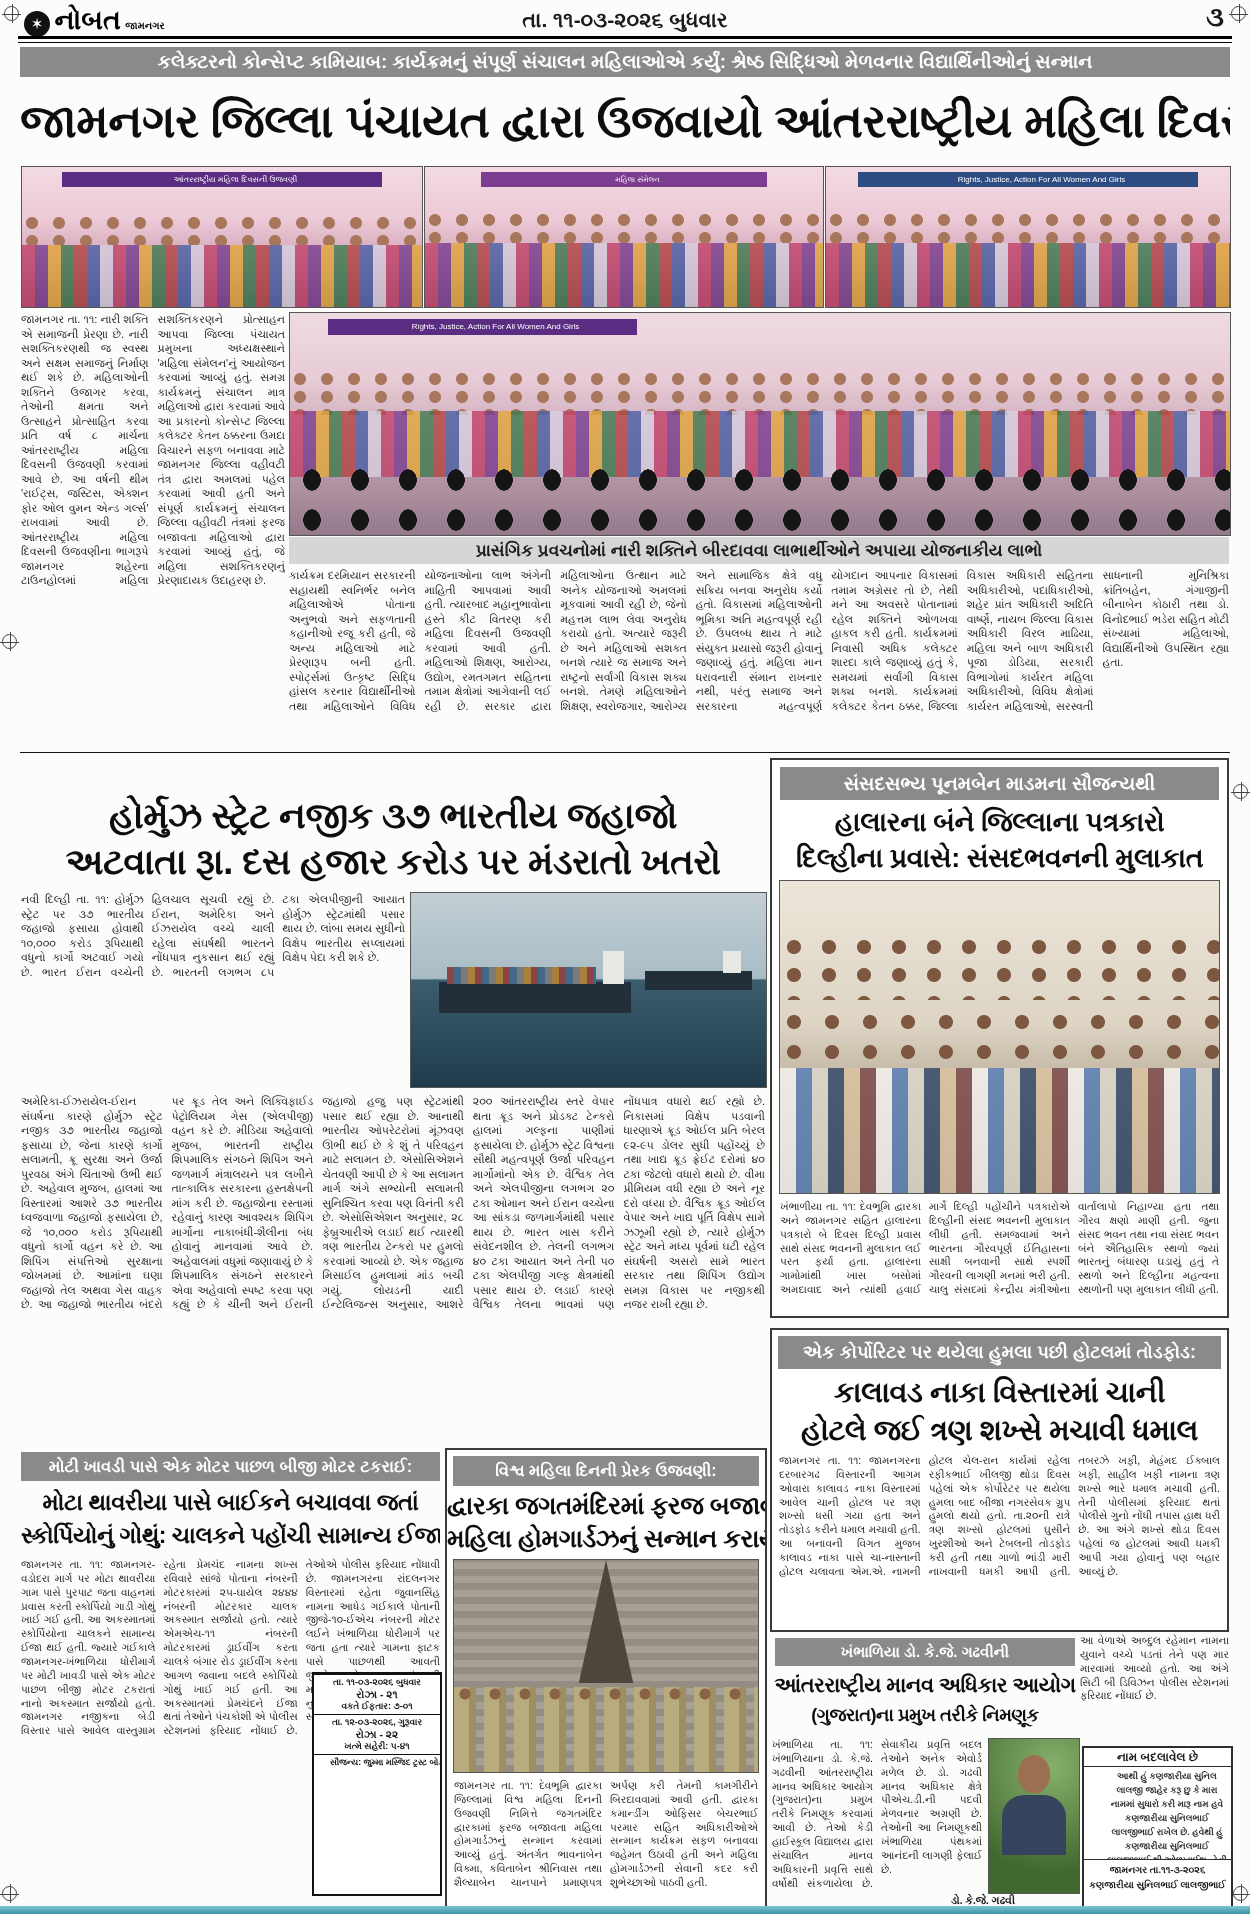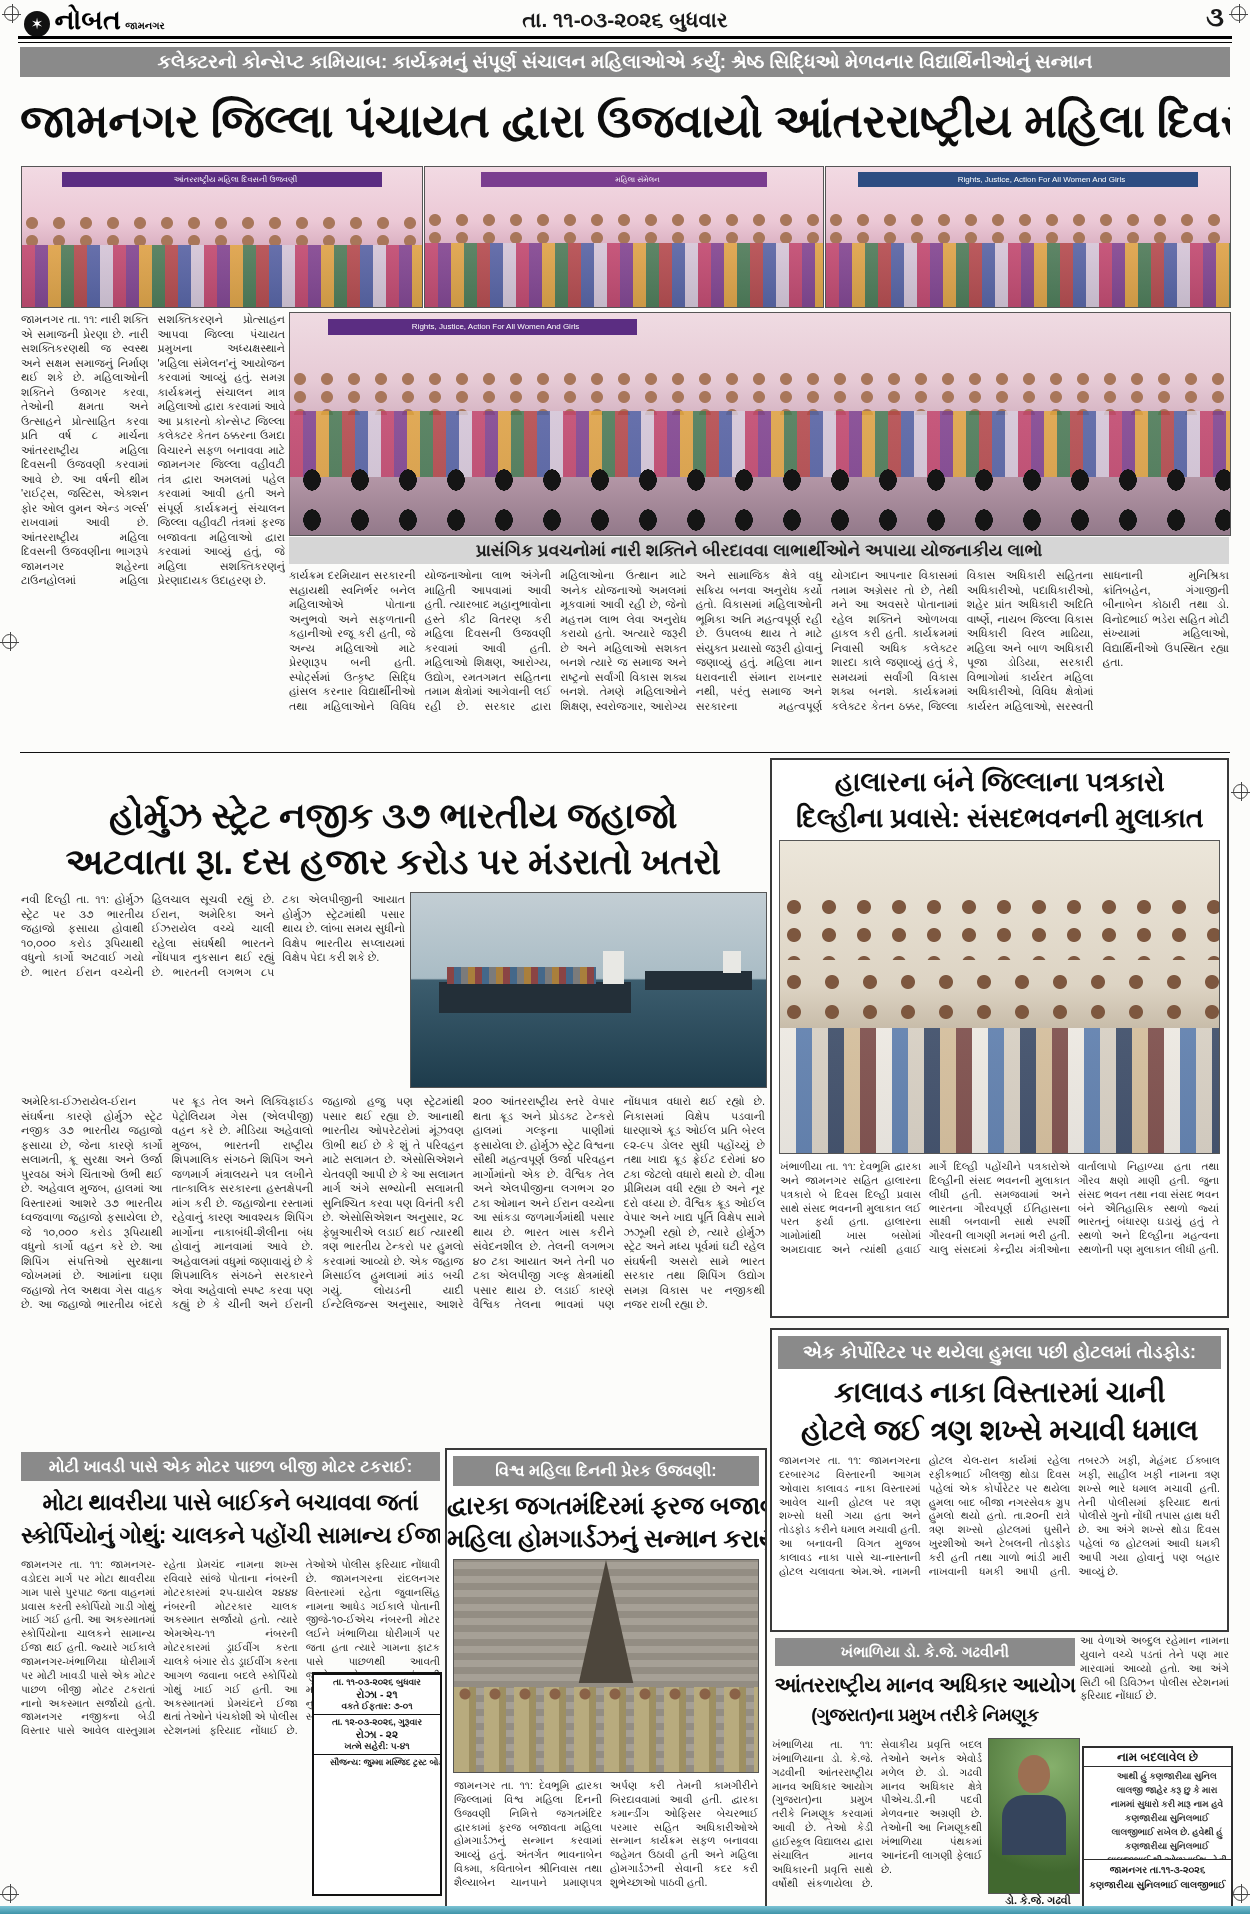--- a/index.html
+++ b/index.html
@@ -129,20 +129,21 @@
     <div class="hull" style="left:8%;top:46%;width:54%;height:16%;"></div>
     <div class="boxes" style="left:10%;top:38%;width:42%;height:9%;"></div>
     <div class="bridge" style="left:54%;top:30%;width:6%;height:17%;"></div>
     <div class="hull" style="left:66%;top:40%;width:30%;height:10%;"></div>
     <div class="bridge" style="left:88%;top:30%;width:5%;height:11%;"></div>
   </div>
 
   <div class="abs bodytxt" style="left:21px;top:1094px;width:744px;height:348px;font-size:11px;column-count:5;column-gap:9px;">અમેરિકા-ઈઝરાયેલ-ઈરાન સંઘર્ષના કારણે હોર્મુઝ સ્ટ્રેટ નજીક ૩૭ ભારતીય જહાજો ફસાયા છે, જેના કારણે કાર્ગો સલામતી, ક્રૂ સુરક્ષા અને ઉર્જા પુરવઠા અંગે ચિંતાઓ ઉભી થઈ છે. અહેવાલ મુજબ, હાલમાં આ વિસ્તારમાં આશરે ૩૭ ભારતીય ધ્વજવાળા જહાજો ફસાયેલા છે, જે ૧૦,૦૦૦ કરોડ રૂપિયાથી વધુનો કાર્ગો વહન કરે છે. આ શિપિંગ સંપત્તિઓ સુરક્ષાના જોખમમાં છે. આમાંના ઘણા જહાજો તેલ અથવા ગેસ વાહક છે. આ જહાજો ભારતીય બંદરો પર ક્રૂડ તેલ અને લિક્વિફાઈડ પેટ્રોલિયમ ગેસ (એલપીજી) વહન કરે છે. મીડિયા અહેવાલો મુજબ, ભારતની રાષ્ટ્રીય શિપમાલિક સંગઠને શિપિંગ અને જળમાર્ગ મંત્રાલયને પત્ર લખીને તાત્કાલિક સરકારના હસ્તક્ષેપની માંગ કરી છે. જહાજોના રસ્તામાં રહેવાનું કારણ આવશ્યક શિપિંગ માર્ગોના નાકાબંધી-શૈલીના બંધ હોવાનું માનવામાં આવે છે. અહેવાલમાં વધુમાં જણાવાયું છે કે શિપમાલિક સંગઠને સરકારને એવા અહેવાલો સ્પષ્ટ કરવા પણ કહ્યું છે કે ચીની અને ઈરાની જહાજો હજુ પણ સ્ટ્રેટમાંથી પસાર થઈ રહ્યા છે. આનાથી ભારતીય ઓપરેટરોમાં મૂંઝવણ ઊભી થઈ છે કે શું તે પરિવહન માટે સલામત છે. એસોસિએશને ચેતવણી આપી છે કે આ સલામત માર્ગ અંગે સભ્યોની સલામતી સુનિશ્ચિત કરવા પણ વિનંતી કરી છે. એસોસિએશન અનુસાર, ૨૮ ફેબ્રુઆરીએ લડાઈ થઈ ત્યારથી ત્રણ ભારતીય ટેન્કરો પર હુમલો કરવામાં આવ્યો છે. એક જહાજ મિસાઈલ હુમલામાં માંડ બચી ગયું. લોયડની યાદી ઈન્ટેલિજન્સ અનુસાર, આશરે ૨૦૦ આંતરરાષ્ટ્રીય સ્તરે વેપાર થતા ક્રૂડ અને પ્રોડક્ટ ટેન્કરો હાલમાં ગલ્ફના પાણીમાં ફસાયેલા છે. હોર્મુઝ સ્ટ્રેટ વિશ્વના સૌથી મહત્વપૂર્ણ ઉર્જા પરિવહન માર્ગોમાંનો એક છે. વૈશ્વિક તેલ અને એલપીજીના લગભગ ૨૦ ટકા ઓમાન અને ઈરાન વચ્ચેના આ સાંકડા જળમાર્ગમાંથી પસાર થાય છે. ભારત ખાસ કરીને સંવેદનશીલ છે. તેલની લગભગ ૪૦ ટકા આયાત અને તેની ૫૦ ટકા એલપીજી ગલ્ફ ક્ષેત્રમાંથી પસાર થાય છે. લડાઈ કારણે વૈશ્વિક તેલના ભાવમાં પણ નોંધપાત્ર વધારો થઈ રહ્યો છે. નિકાસમાં વિક્ષેપ પડવાની ધારણાએ ક્રૂડ ઓઈલ પ્રતિ બેરલ ૯૨-૯૫ ડોલર સુધી પહોંચ્યું છે તથા ખાદ્ય ક્રૂડ ફ્રેઈટ દરોમાં ૪૦ ટકા જેટલો વધારો થયો છે. વીમા પ્રીમિયમ વધી રહ્યા છે અને નૂર દરો વધ્યા છે. વૈશ્વિક ક્રૂડ ઓઈલ વેપાર અને ખાદ્ય પૂર્તિ વિક્ષેપ સામે ઝઝૂમી રહ્યો છે, ત્યારે હોર્મુઝ સ્ટ્રેટ અને મધ્ય પૂર્વમાં ઘટી રહેલ સંઘર્ષની અસરો સામે ભારત સરકાર તથા શિપિંગ ઉદ્યોગ સમગ્ર વિકાસ પર નજીકથી નજર રાખી રહ્યા છે.</div>
 
   <div class="abs boxed" style="left:770px;top:758px;width:455px;height:556px;">
+    <div class="bar" style="margin:7px 8px 0 8px;height:33px;font-size:19px;line-height:33px;">સંસદસભ્ય પૂનમબેન માડમના સૌજન્યથી</div>
     <div class="hl" style="margin-top:4px;font-size:27px;line-height:36px;">હાલારના બંને જિલ્લાના પત્રકારો</div>
     <div class="hl" style="font-size:27px;line-height:36px;">દિલ્હીના પ્રવાસે: સંસદભવનની મુલાકાત</div>
     <div class="photo hallpic" style="position:relative;margin:4px auto 0 auto;left:0;width:439px;height:312px;display:block;">
       <div class="crowd menrow" style="top:18%;height:20%;"></div>
       <div class="crowd menrow" style="top:42%;height:20%;background-size:38px 30px;"></div>
       <div class="crowd shirts" style="bottom:0;height:40%;"></div>
     </div>
     <div class="bodytxt" style="margin:6px 8px 0 8px;height:110px;font-size:10.5px;column-count:3;column-gap:8px;">ખંભાળીયા તા. ૧૧: દેવભૂમિ દ્વારકા અને જામનગર સહિત હાલારના પત્રકારો બે દિવસ દિલ્હી પ્રવાસ સાથે સંસદ ભવનની મુલાકાત લઈ પરત ફર્યા હતા. હાલારના ગામોમાંથી ખાસ બસોમાં અમદાવાદ અને ત્યાંથી હવાઈ માર્ગે દિલ્હી પહોંચીને પત્રકારોએ દિલ્હીની સંસદ ભવનની મુલાકાત લીધી હતી. સમજવામાં અને ભારતના ગૌરવપૂર્ણ ઈતિહાસના સાક્ષી બનવાની સાથે સ્પર્શી ગૌરવની લાગણી મનમાં ભરી હતી. ચાલુ સંસદમાં કેન્દ્રીય મંત્રીઓના વાર્તાલાપો નિહાળ્યા હતા તથા ગૌરવ ક્ષણો માણી હતી. જુના સંસદ ભવન તથા નવા સંસદ ભવન બંને ઐતિહાસિક સ્થળો જ્યાં ભારતનું બંધારણ ઘડાયું હતું તે સ્થળો અને દિલ્હીના મહત્વના સ્થળોની પણ મુલાકાત લીધી હતી. પત્રકારોએ મહત્વના સ્થળોની કેન્દ્રીય મુલાકાત લીધી હતી.</div>
   </div>
 
@@ -155,21 +156,21 @@
   <div class="abs bodytxt" style="left:1080px;top:1634px;width:149px;height:106px;font-size:10.5px;">આ વેળાએ અબ્દુલ રહેમાન નામના યુવાને વચ્ચે પડતાં તેને પણ માર મારવામાં આવ્યો હતો. આ અંગે સિટી બી ડિવિઝન પોલીસ સ્ટેશનમાં ફરિયાદ નોંધાઈ છે.</div>
 
   <div class="abs bar" style="left:775px;top:1638px;width:300px;height:28px;font-size:15px;line-height:28px;">ખંભાળિયા ડો. કે.જે. ગઢવીની</div>
   <div class="abs hl" style="left:772px;top:1670px;width:306px;height:30px;font-size:21px;line-height:30px;">આંતરરાષ્ટ્રીય માનવ અધિકાર આયોગ</div>
   <div class="abs hl" style="left:772px;top:1700px;width:306px;height:30px;font-size:18px;line-height:30px;">(ગુજરાત)ના પ્રમુખ તરીકે નિમણૂક</div>
   <div class="abs bodytxt" style="left:772px;top:1738px;width:210px;height:172px;font-size:10.5px;column-count:2;column-gap:8px;">ખંભાળિયા તા. ૧૧: ખંભાળિયાના ડો. કે.જે. ગઢવીની આંતરરાષ્ટ્રીય માનવ અધિકાર આયોગ (ગુજરાત)ના પ્રમુખ તરીકે નિમણૂક કરવામાં આવી છે. તેઓ કેડી હાઈસ્કૂલ વિદ્યાલય દ્વારા સંચાલિત માનવ અધિકારની પ્રવૃત્તિ સાથે વર્ષોથી સંકળાયેલા છે. સેવાકીય પ્રવૃત્તિ બદલ તેઓને અનેક એવોર્ડ મળેલ છે. ડો. ગઢવી માનવ અધિકાર ક્ષેત્રે પીએચ.ડી.ની પદવી મેળવનાર અગ્રણી છે. તેઓની આ નિમણૂકથી ખંભાળિયા પંથકમાં આનંદની લાગણી ફેલાઈ છે.</div>
   <div class="photo greenpic" style="left:988px;top:1738px;width:90px;height:154px;">
     <div class="p-head"></div>
     <div class="p-body"></div>
   </div>
-  <div class="abs" style="left:993px;top:1894px;width:90px;text-align:center;font-size:11px;font-weight:bold;">ડો. કે.જે. ગઢવી</div>
+  <div class="abs" style="left:938px;top:1894px;width:90px;text-align:center;font-size:11px;font-weight:bold;font-family:Liberation Serif, serif;">ડો. કે.જે. ગઢવી</div>
 
   <div class="abs adbox" style="left:1082px;top:1746px;width:147px;height:162px;">
     <div class="ttl">નામ બદલાવેલ છે</div>
     <div class="bd" style="height:86px;overflow:hidden;margin-left:19px;">આથી હું કણજારીયા સુનિલ લાલજી જાહેર કરૂ છુ કે મારા નામમાં સુધારો કરી મારૂ નામ હવે કણજારીયા સુનિલભાઈ લાલજીભાઈ રાખેલ છે. હવેથી હું કણજારીયા સુનિલભાઈ લાલજીભાઈ થી ઓળખાઈશ. તેની સર્વે એ નોંધ લેવી.</div>
     <div class="ft">
       <div>જામનગર તા.૧૧-૩-૨૦૨૬</div>
       <div>કણજારીયા સુનિલભાઈ લાલજીભાઈ</div>
     </div>
   </div>
 

